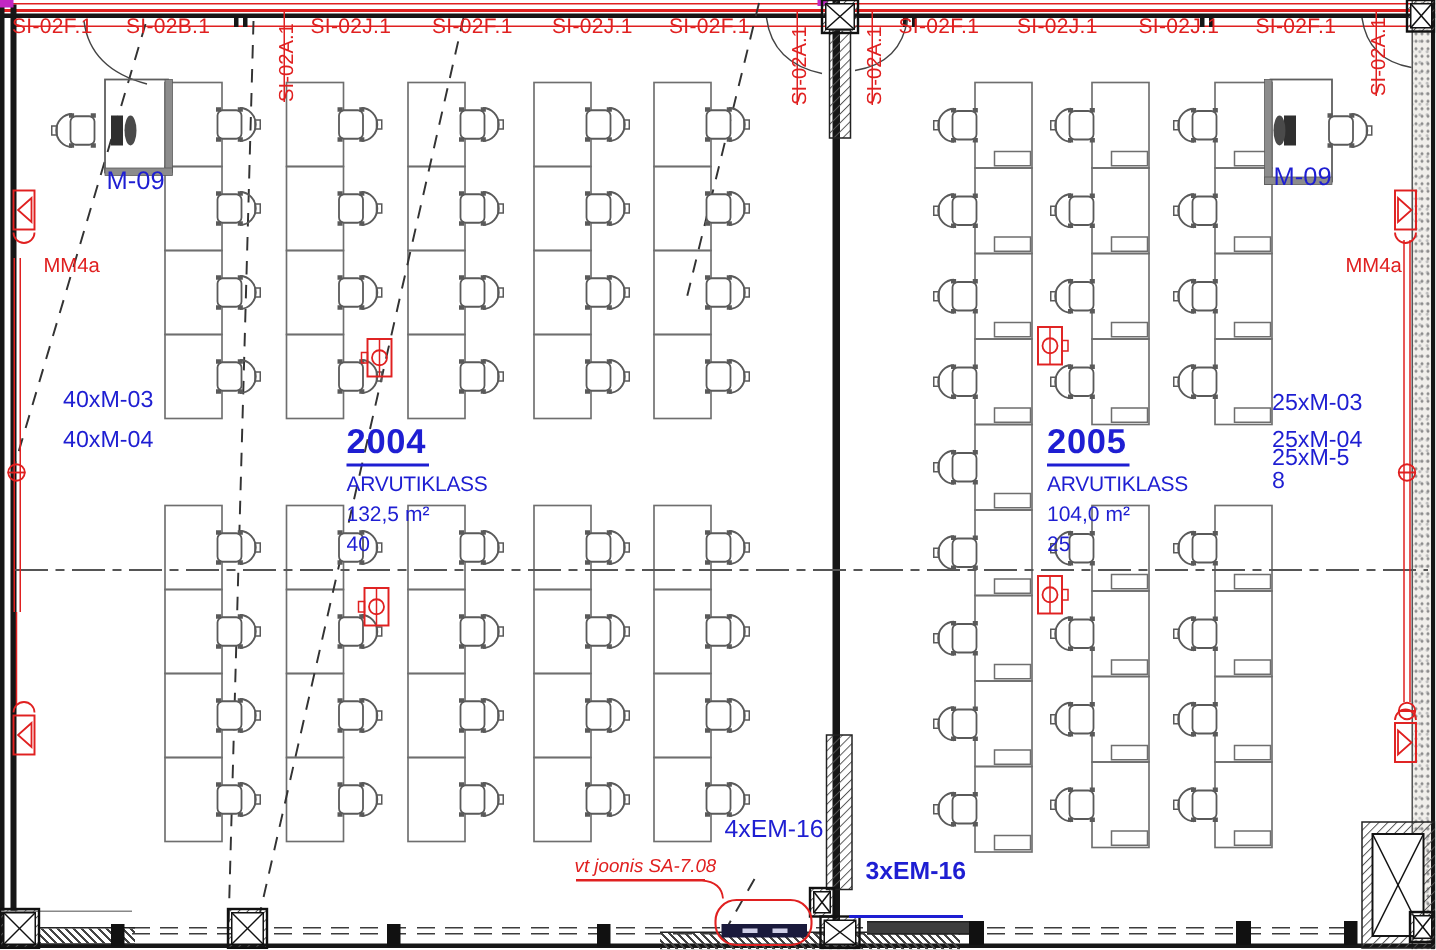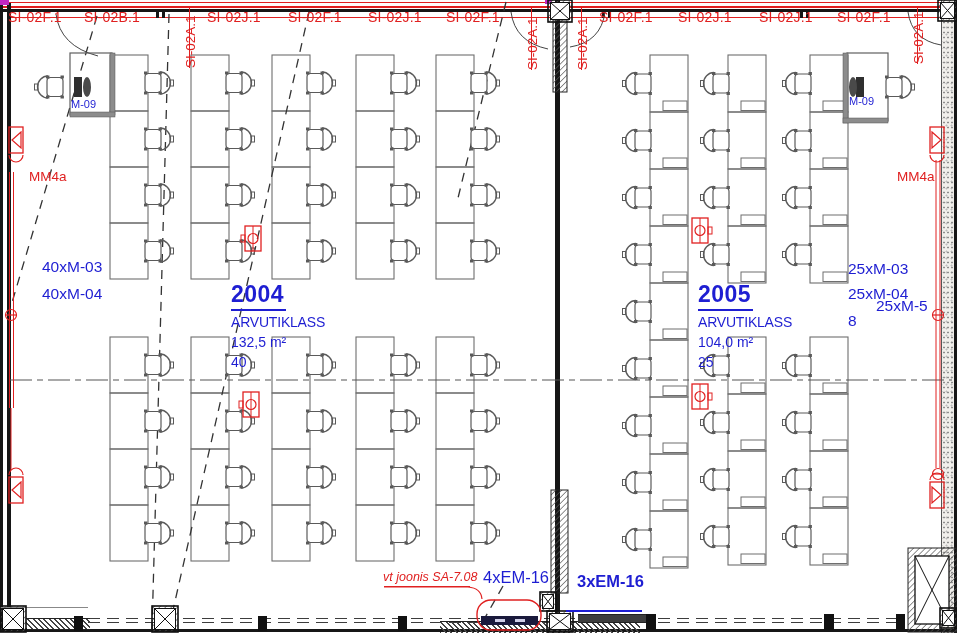--- a/index.html
+++ b/index.html
@@ -3,21 +3,21 @@
 <meta charset="utf-8">
 <style>
   html,body{margin:0;padding:0;background:#fff;}
   .plan{position:relative;width:957px;height:633px;background:#fff;overflow:hidden;
         font-family:"Liberation Sans",sans-serif;}
   .abs{position:absolute;}
   .toplbl{position:absolute;top:9px;font-size:14px;color:var(--red);letter-spacing:.2px;white-space:nowrap;}
   .vlbl{position:absolute;font-size:13.5px;color:var(--red);white-space:nowrap;
         transform:rotate(-90deg);transform-origin:0 0;}
   .itemlbl{position:absolute;font-size:15.5px;color:var(--blue);white-space:nowrap;}
-  .m09{position:absolute;font-size:11px;font-weight:500;color:var(--blue);}
+  .m09{position:absolute;font-size:17px;font-weight:500;color:var(--blue);margin-top:13px;}
   .mm4a{position:absolute;font-size:13.5px;color:var(--red);text-align:right;}
   .roomblock{position:absolute;color:var(--blue);}
   .roomnum{font-size:23px;font-weight:bold;letter-spacing:.5px;border-bottom:2px solid var(--blue);
            display:inline-block;padding:0 2px 1px 0;}
   .roomname{font-size:14px;letter-spacing:-0.2px;margin-top:3px;}
   .roomarea,.roomseats{font-size:14px;margin-top:4px;}
   .emlbl{position:absolute;font-size:16.5px;color:var(--blue);white-space:nowrap;}
   .vtlbl{position:absolute;font-size:12.5px;color:var(--red);white-space:nowrap;font-style:italic;}
   .wallH{position:absolute;background:#161616;}
   .redline{position:absolute;background:var(--red);}
@@ -938,21 +938,21 @@
       <span class="vlbl" style="left: 183px; top: 68px;">SI-02A.1</span>
       <span class="vlbl" style="left: 525px; top: 70px;">SI-02A.1</span>
       <span class="vlbl" style="left: 575px; top: 70px;">SI-02A.1</span>
       <span class="vlbl" style="left: 911px; top: 64px;">SI-02A.1</span>
     </div>
   <div id="side-items">
       <span class="itemlbl" style="left: 42px; top: 258px;">40xM-03</span>
       <span class="itemlbl" style="left: 42px; top: 285px;">40xM-04</span>
       <span class="itemlbl" style="left: 848px; top: 260px;">25xM-03</span>
       <span class="itemlbl" style="left: 848px; top: 285px;">25xM-04</span>
-      <span class="itemlbl" style="left: 848px; top: 297px; margin-left: 28px;">25xM-5</span>
+      <span class="itemlbl" style="left: 848px; top: 297px;">25xM-5</span>
       <span class="itemlbl" style="left: 848px; top: 312px;">8</span>
     </div>
 
   <div class="m09" style="left:71px;top:98px;">M-09</div>
   <div class="m09" style="left:849px;top:95px;">M-09</div>
 
   <div class="mm4a" style="left:29px;top:169px;">MM4a</div>
   <div class="mm4a" style="left:897px;top:169px;">MM4a</div>
 
   <div class="roomblock" style="left:231px;top:281px;">
@@ -963,17 +963,17 @@
   </div>
   <div class="roomblock" style="left:698px;top:281px;">
     <div class="roomnum">2005</div>
     <div class="roomname">ARVUTIKLASS</div>
     <div class="roomarea">104,0 m²</div>
     <div class="roomseats">25</div>
   </div>
 
   <div class="vtlbl" style="left:383px;top:570px;">vt joonis SA-7.08</div>
   <div class="redline abs" style="left:384px;top:585.5px;width:86px;height:1.2px;"></div>
-  <div class="emlbl" style="left:483px;top:568px;">4xEM-16</div>
+  <div class="emlbl" style="left:483px;top:544px;">4xEM-16</div>
   <div class="emlbl" style="left:577px;top:572px;font-weight:bold;">3xEM-16</div>
   <div class="blueline" style="left:566px;top:610px;width:76px;height:1.5px;"></div>
 
 </div>
 
 </body></html>

